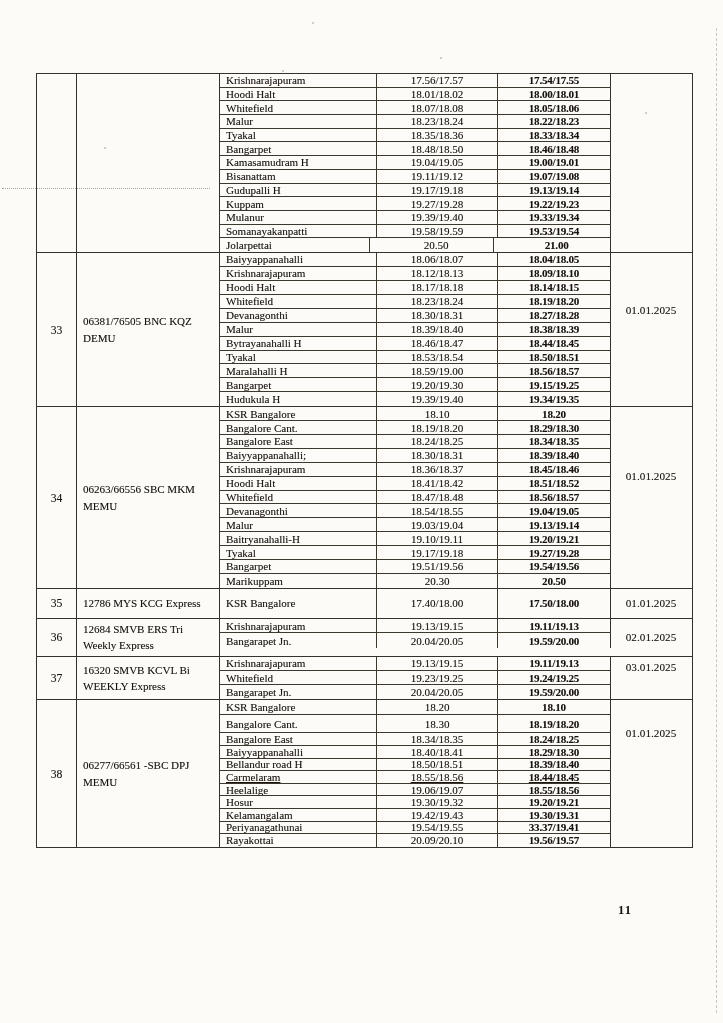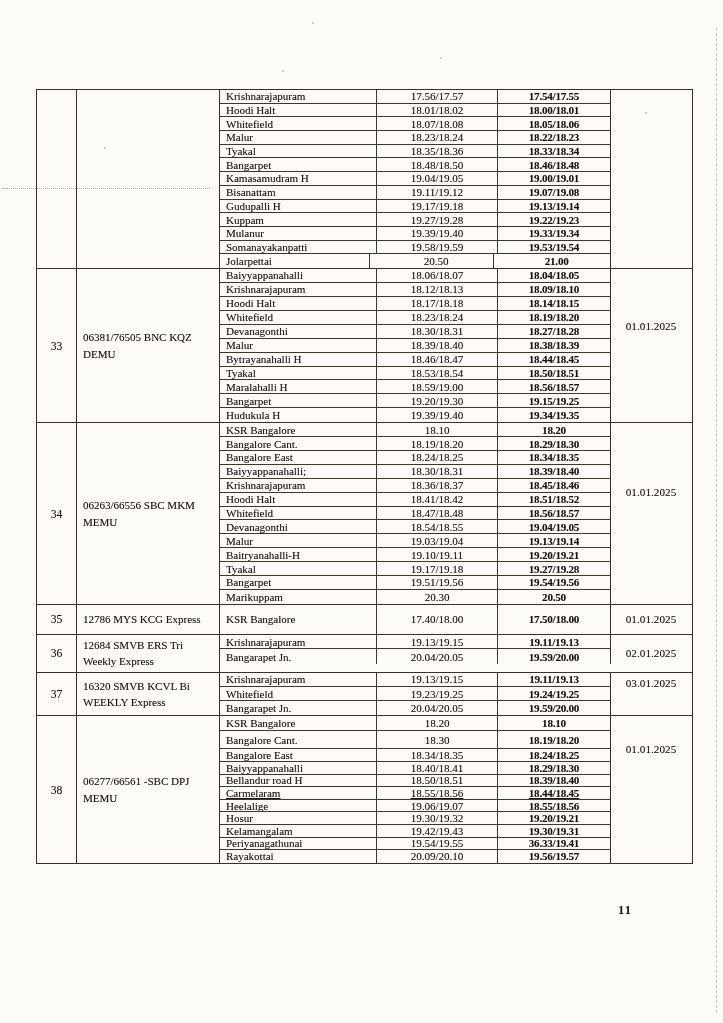--- a/index.html
+++ b/index.html
@@ -6,21 +6,21 @@
   html, body { background: #e9e7e2; }
   .page {
     position: relative;
     width: 723px; height: 1023px;
     background: #fcfbf8;
     font-family: "Liberation Serif", serif;
     color: #18130f;
     overflow: hidden;
   }
   .timetable {
-    position: absolute; left: 36px; top: 89px; width: 657px;
+    position: absolute; left: 36px; top: 73px; width: 657px;
     border: 1.5px solid #36312a;
     text-shadow: 0.25px 0.25px 0 rgba(25,20,15,0.35);
   }
   .block { display: flex; border-bottom: 1.2px solid #36312a; }
   .block:last-child { border-bottom: none; }
   .cell { overflow: hidden; }
   .col-serial {
     width: 40px; border-right: 1.2px solid #36312a;
     display: flex; align-items: center; justify-content: center;
     font-size: 11.5px;
@@ -385,21 +385,21 @@
             <div class="cell col-revised">19.20/19.21</div>
           </div>
           <div class="srow" style="height: 12.6px;">
             <div class="cell col-station">Kelamangalam</div>
             <div class="cell col-sched">19.42/19.43</div>
             <div class="cell col-revised">19.30/19.31</div>
           </div>
           <div class="srow" style="height: 12.6px;">
             <div class="cell col-station">Periyanagathunai</div>
             <div class="cell col-sched">19.54/19.55</div>
-            <div class="cell col-revised">36.33/19.41</div>
+            <div class="cell col-revised">33.37/19.41</div>
           </div>
           <div class="srow" style="height: 12.6px;">
             <div class="cell col-station">Rayakottai</div>
             <div class="cell col-sched">20.09/20.10</div>
             <div class="cell col-revised">19.56/19.57</div>
           </div>
         </div>
         <div class="cell col-date" style="padding-top: 27px;">01.01.2025</div>
       </div>
     </div>

